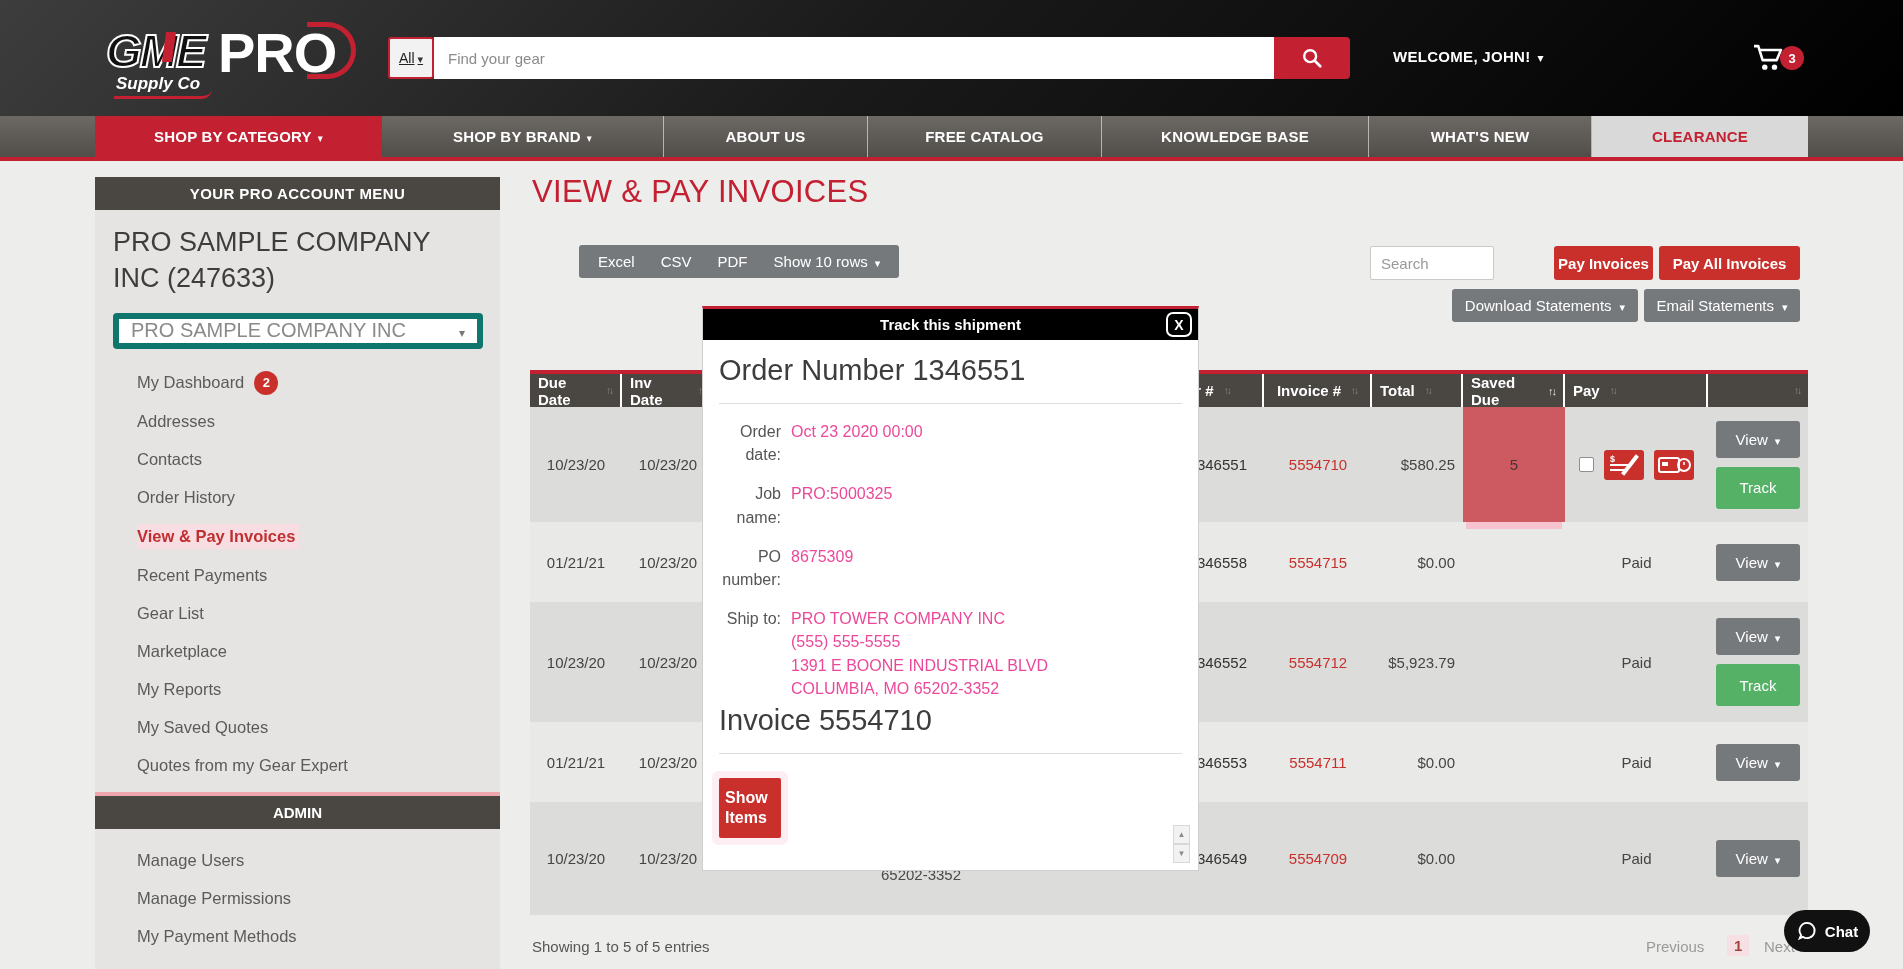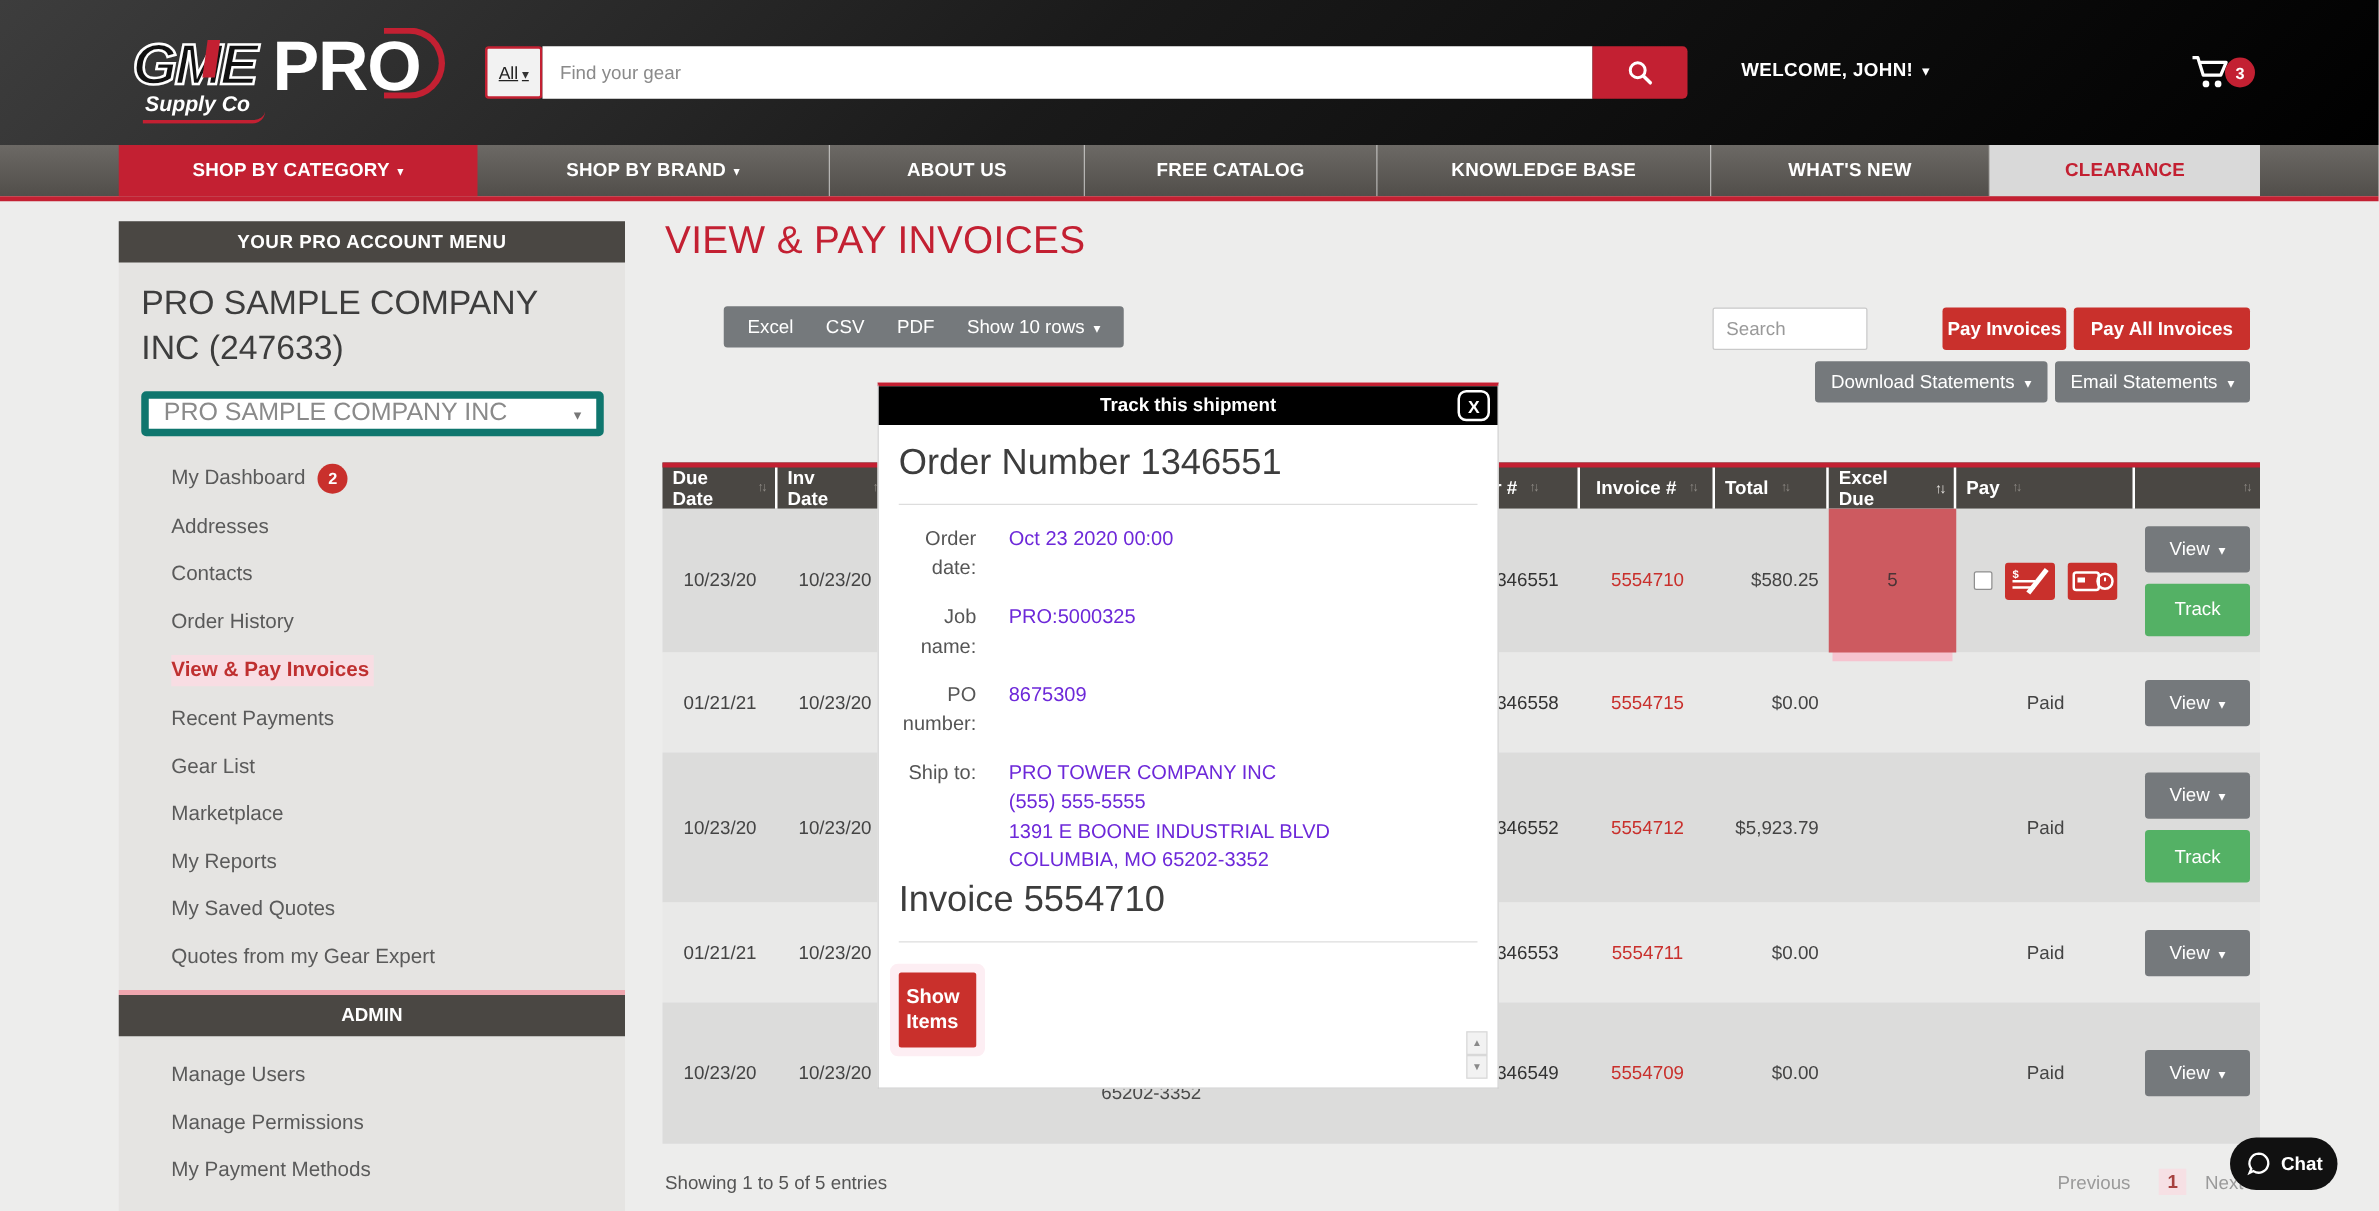--- a/index.html
+++ b/index.html
@@ -132,21 +132,21 @@
   .modal-titlebar { height:31px; background:#000; display:flex; align-items:center; justify-content:center; position:relative; }
   .modal-title { color:#fff; font-weight:700; font-size:15px; }
   .modal-close { position:absolute; right:6px; top:3px; width:26px; height:25px; border:2px solid #fff; border-radius:7px;
                  color:#fff; font-weight:700; font-size:14px; background:transparent; cursor:pointer;
                  display:flex; align-items:center; justify-content:center; }
   .modal-body { padding:12px 16px 0 16px; position:relative; height:531px; }
   .modal-h { font-size:29px; color:#3d3d3d; font-weight:400; margin-top:2px; }
   .modal-hr { border:none; border-top:1px solid #ddd; margin:16px 0 10px 0; }
   .field { display:flex; margin-top:16px; }
   .field-label { width:62px; text-align:right; color:#555; font-size:16px; line-height:1.45; flex-shrink:0; }
-  .field-value { margin-left:26px; color:#6d28d9; font-size:16px; line-height:1.45; }
+  .field-value { margin-left:10px; color:#ec4899; font-size:16px; line-height:1.45; }
   .modal-h2 { font-size:29px; color:#3d3d3d; font-weight:400; margin-top:4px; }
   .show-items { margin-top:14px; width:62px; min-height:60px; background:#c9302c; color:#fff; font-weight:700;
                 font-size:16px; line-height:1.25; border:none; border-radius:2px; cursor:pointer; padding:6px 6px;
                 box-shadow:0 0 0 7px #fdeef3; text-align:left; }
   .mscroll { position:absolute; right:8px; bottom:8px; width:17px; }
   .mscroll .arrow { width:17px; height:19px; background:#f2f2f2; border:1px solid #d8d8d8; color:#8a8a8a;
                     font-size:8px; display:flex; align-items:center; justify-content:center; cursor:pointer; }
 
   
   .showing { position:absolute; left:532px; top:938px; font-size:15px; color:#555;text-align:right; }
@@ -322,21 +322,21 @@
       <div class="th c-ord sort">
           <span>Order #</span>
         </div>
       <div class="th c-invn sort">
           <span>Invoice #</span>
         </div>
       <div class="th c-tot sort">
           <span>Total</span>
         </div>
       <div class="th c-past sort-desc">
-          <span>Excel Due</span>
+          <span>Saved Due</span>
         </div>
       <div class="th c-pay sort">
           <span>Pay</span>
         </div>
       <div class="th c-act sort">
           <span></span>
         </div>
     </div>
 
     <div class="trow odd r1">

